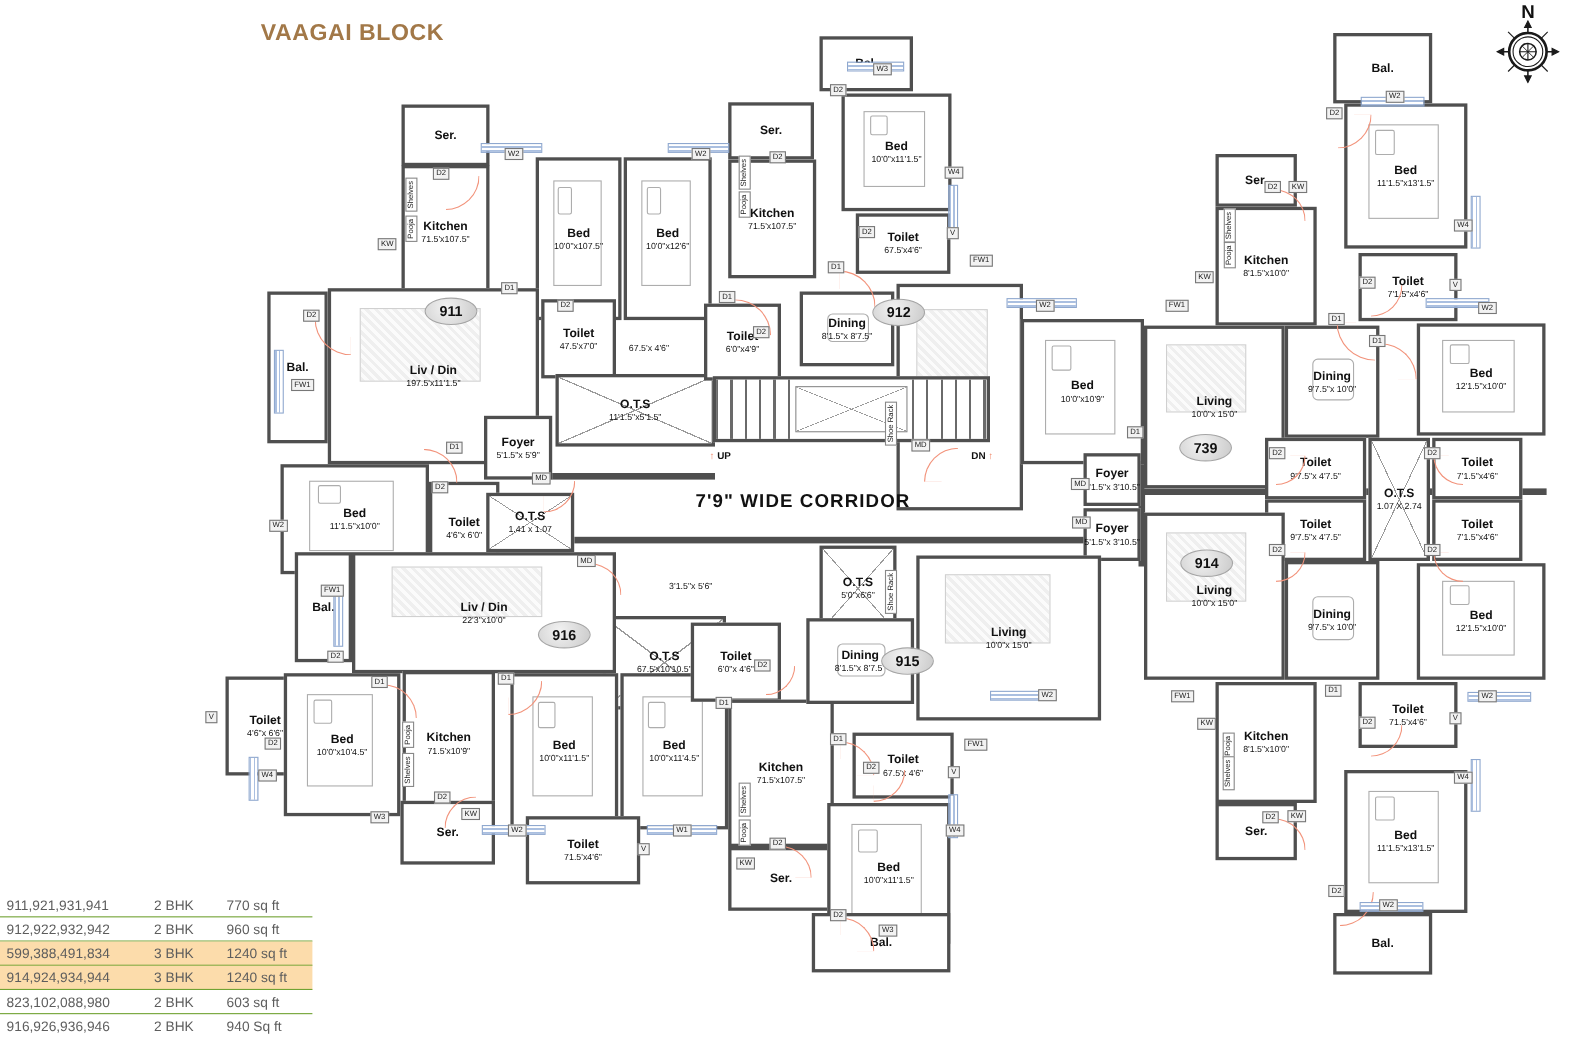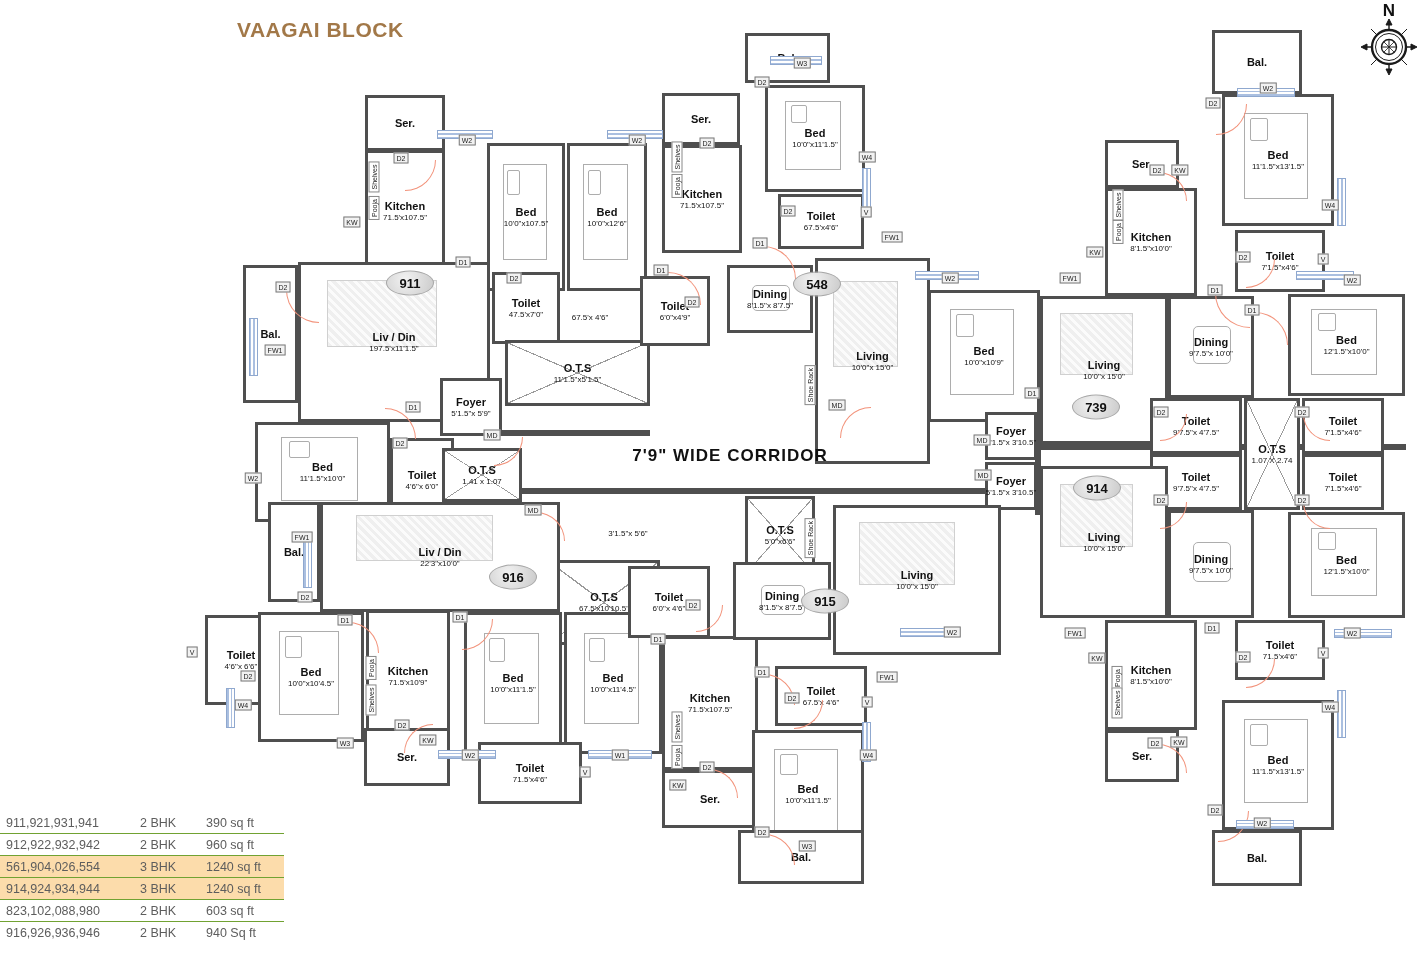--- a/index.html
+++ b/index.html
@@ -88,20 +88,27 @@
         <line x1="34" y1="24" x2="24" y2="34" stroke-width="0.8"></line>
         <polygon points="29,1 26,7 32,7" fill="#1a1a1a"></polygon>
         <polygon points="57,29 51,26 51,32" fill="#1a1a1a"></polygon>
         <polygon points="1,29 7,26 7,32" fill="#1a1a1a"></polygon>
         <polygon points="29,57 26,51 32,51" fill="#1a1a1a"></polygon>
       </g>
     </svg>
   </div>
 
   <div id="plan">
+    <div id="stairs">
+      <div class="treads"></div>
+      <div class="stair-cross cross"></div>
+      <div class="treads"></div>
+      <span class="updn" style="left:-8px;bottom:-20px"><i>↑</i> <b>UP</b></span>
+      <span class="updn" style="right:-8px;bottom:-20px"><b>DN</b> <i>↑</i></span>
+    </div>
     <div id="corridor-label">7'9" WIDE CORRIDOR</div>
   <div class="wall" style="position: absolute; left: 490px; top: 430px; width: 160px; height: 6px;"></div>
       <div class="wall" style="position: absolute; left: 522px; top: 488px; width: 518px; height: 6px;"></div>
       <div class="wall" style="position: absolute; left: 1040px; top: 444px; width: 366px; height: 6px;"></div>
       <div class="wall" style="position: absolute; left: 1035px; top: 400px; width: 6px; height: 115px;"></div>
       <div class="room" style="left: 365px; top: 95px; width: 80px; height: 56px;">
         <div class="nm">Ser.</div>
       </div>
       <div class="room" style="left: 365px; top: 150px; width: 80px; height: 122px;">
         <div class="nm">Kitchen</div>
@@ -476,40 +483,40 @@
       <div class="vlabel" style="left: 371px; top: 700px;">Shelves</div>
       <div class="vlabel" style="left: 677px; top: 727px;">Shelves</div>
       <div class="vlabel" style="left: 677px; top: 757px;">Pooja</div>
       <div class="vlabel" style="left: 1118px; top: 205px;">Shelves</div>
       <div class="vlabel" style="left: 1118px; top: 232px;">Pooja</div>
       <div class="vlabel" style="left: 1117px; top: 678px;">Pooja</div>
       <div class="vlabel" style="left: 1117px; top: 703px;">Shelves</div>
       <div class="flabel" style="left: 628px; top: 533px;">3'1.5"x 5'6"</div>
       <div class="flabel" style="left: 590px; top: 317px;">67.5'x 4'6"</div>
       <div class="oval" style="left: 410px; top: 283px;">911</div>
-      <div class="oval" style="left: 817px; top: 284px;">548</div>
+      <div class="oval" style="left: 817px; top: 284px;">912</div>
       <div class="oval" style="left: 1096px; top: 407px;">739</div>
-      <div class="oval" style="left: 1097px; top: 488px;">914</div>
+      <div class="oval" style="left: 1097px; top: 512px;">914</div>
       <div class="oval" style="left: 825px; top: 601px;">915</div>
       <div class="oval" style="left: 513px; top: 577px;">916</div>
     </div>
 
   <div id="legend">
       <div class="lrow sep">
         <div>911,921,931,941</div>
         <div>2 BHK</div>
-        <div>390 sq ft</div>
+        <div>770 sq ft</div>
       </div>
       <div class="lrow sep">
         <div>912,922,932,942</div>
         <div>2 BHK</div>
         <div>960 sq ft</div>
       </div>
       <div class="lrow hl sep">
-        <div>561,904,026,554</div>
+        <div>599,388,491,834</div>
         <div>3 BHK</div>
         <div>1240 sq ft</div>
       </div>
       <div class="lrow hl sep">
         <div>914,924,934,944</div>
         <div>3 BHK</div>
         <div>1240 sq ft</div>
       </div>
       <div class="lrow sep">
         <div>823,102,088,980</div>

